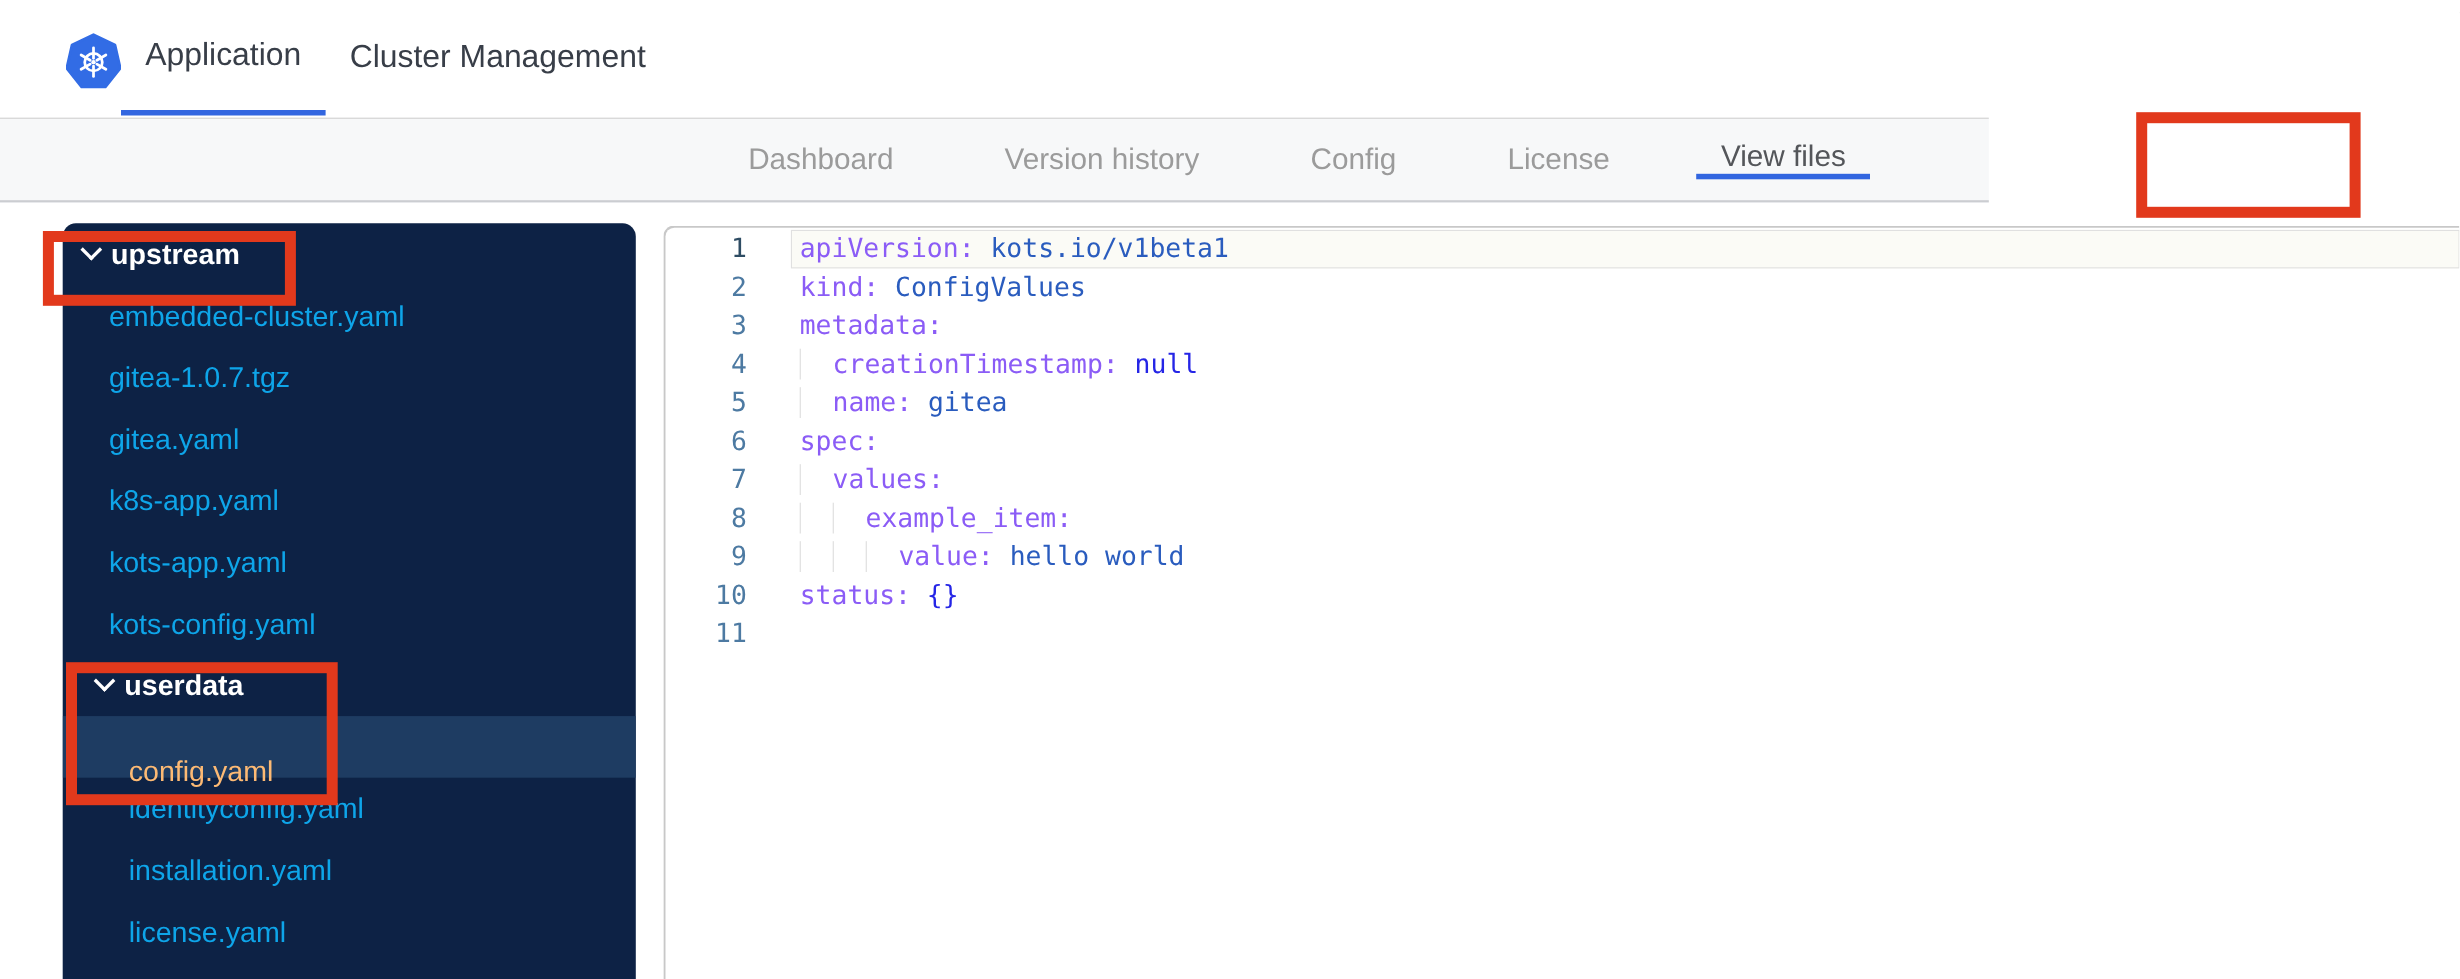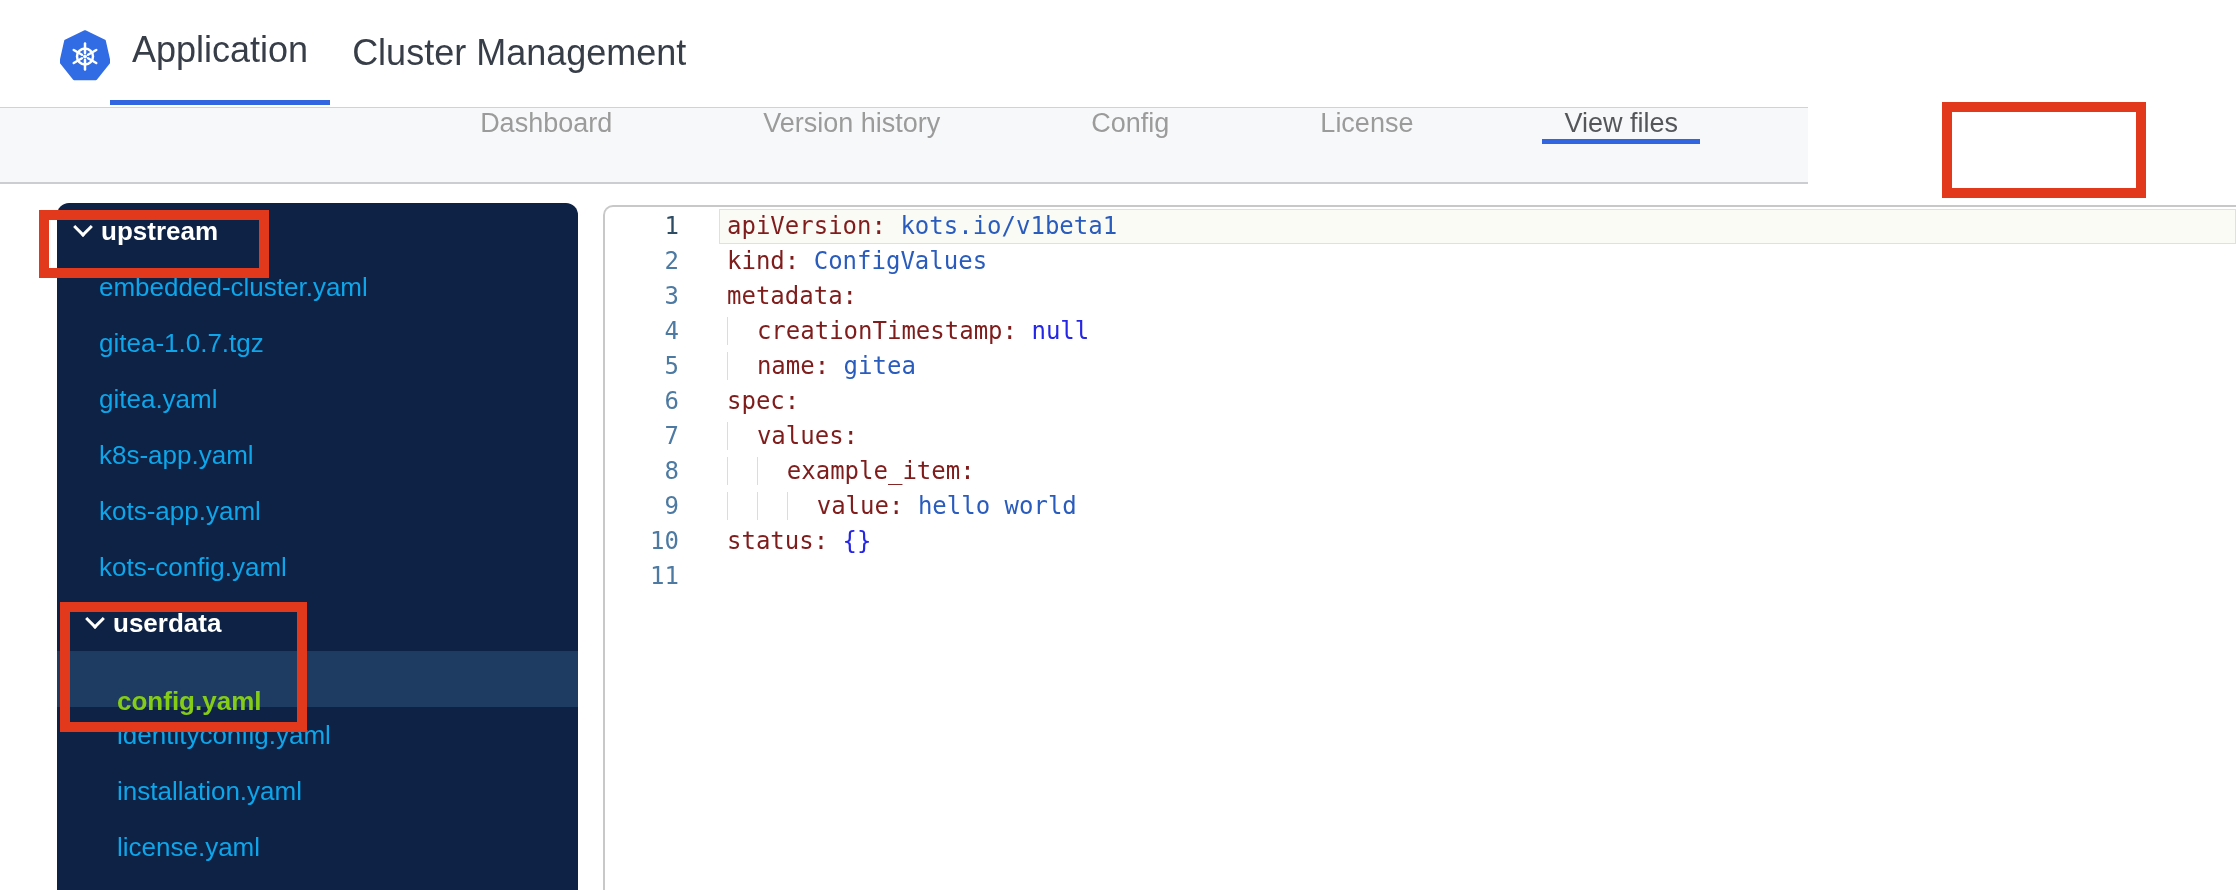--- a/index.html
+++ b/index.html
@@ -9,45 +9,45 @@
     -webkit-font-smoothing:antialiased;
   }
   
   .top-hairline{position:absolute;left:0;top:11px;width:2236px;height:1px;background:#dcdcdc;}
   
   .header{position:absolute;left:0;top:0;width:2236px;height:107px;background:#fff;display:flex;align-items:stretch;}
   .logo{margin-left:60px;margin-top:29px;width:50px;height:54px;flex:0 0 auto;}
   .header-tabs{display:flex;margin-left:0;}
   .header-tab{
     height:105px;display:flex;align-items:center;padding:0 22px;
-    font-size:36px;color:#383e48;cursor:pointer;box-sizing:border-box;
+    font-size:29px;color:#383e48;cursor:pointer;box-sizing:border-box;
   }
   .header-tab.active{border-bottom:5px solid #3266e0;font-weight:400;}
   
   .subnav{
     position:absolute;left:0;top:107px;width:1808px;height:77px;box-sizing:border-box;
     background:#f7f8f9;border-top:1px solid #d2d2d2;border-bottom:2px solid #cbcdd1;
-    display:flex;justify-content:flex-end;align-items:flex-start;gap:107px;padding-right:108px;
+    display:flex;justify-content:flex-end;align-items:center;gap:57px;padding-right:108px;
   }
   .subnav-item{
     display:flex;align-items:center;padding:0 22px;font-size:27px;color:#9b9b9b;
     cursor:pointer;box-sizing:border-box;
   }
   .subnav-item.active{color:#54565a;border-bottom:5px solid #3266e0;}
   
   .sidebar{
     position:absolute;left:57px;top:203px;width:521px;height:687px;
     background:#0d2245;border-radius:12px 12px 0 0;box-sizing:border-box;
     overflow:hidden;
   }
   .tree-row{height:56px;display:flex;align-items:center;box-sizing:border-box;cursor:pointer;}
   .tree-row.selected{background:#1e3c62;}
   .tree-label{font-size:26px;color:#0ea5e9;white-space:nowrap;}
   .tree-row.folder .tree-label{color:#ffffff;font-weight:700;}
-  .tree-row.selected .tree-label{color:#84cc16;font-weight:700;margin-top:44px;}
+  .tree-row.selected .tree-label{color:#fdba74;font-weight:400;margin-top:44px;}
   .tree-row.folder.lvl0{padding-left:19px;}
   .tree-row.file.lvl1{padding-left:42px;}
   .tree-row.folder.lvl1{padding-left:31px;}
   .tree-row.file.lvl2{padding-left:60px;}
   .chev{
     display:inline-block;width:11px;height:11px;flex:0 0 auto;
     border-right:3px solid #fff;border-bottom:3px solid #fff;
     transform:rotate(45deg);margin:-8px 11px 0 0;
   }
   
@@ -62,21 +62,21 @@
     font-family:"DejaVu Sans Mono", monospace;font-size:24px;color:#4d7aa2;
     user-select:none;
   }
   .code-row.active .gutter-cell{color:#2e4c63;}
   .code-cell{
     flex:1 1 auto;font-family:"DejaVu Sans Mono", monospace;font-size:24px;
     white-space:pre;padding-left:8px;box-sizing:border-box;
   }
   .code-row.active .code-cell{background:#fbfbf6;outline:1px solid #e0e0e0;outline-offset:-1px;}
   .guide{border-left:1px solid #dcdcdc;}
-  .tk-key{color:#7f1d1d;}
+  .tk-key{color:#8b5cf6;}
   .tk-val{color:#2a5cbe;}
   .tk-const{color:#2525e6;}
   .tk-plain{color:#333333;}
   
   .anno{position:absolute;border:10px solid #e2391c;box-sizing:border-box;pointer-events:none;}
   #anno-viewfiles{left:1942px;top:102px;width:204px;height:96px;}
   #anno-upstream{left:39px;top:210px;width:230px;height:68px;}
   #anno-userdata{left:60px;top:602px;width:247px;height:130px;}
 </style>
 </head>

